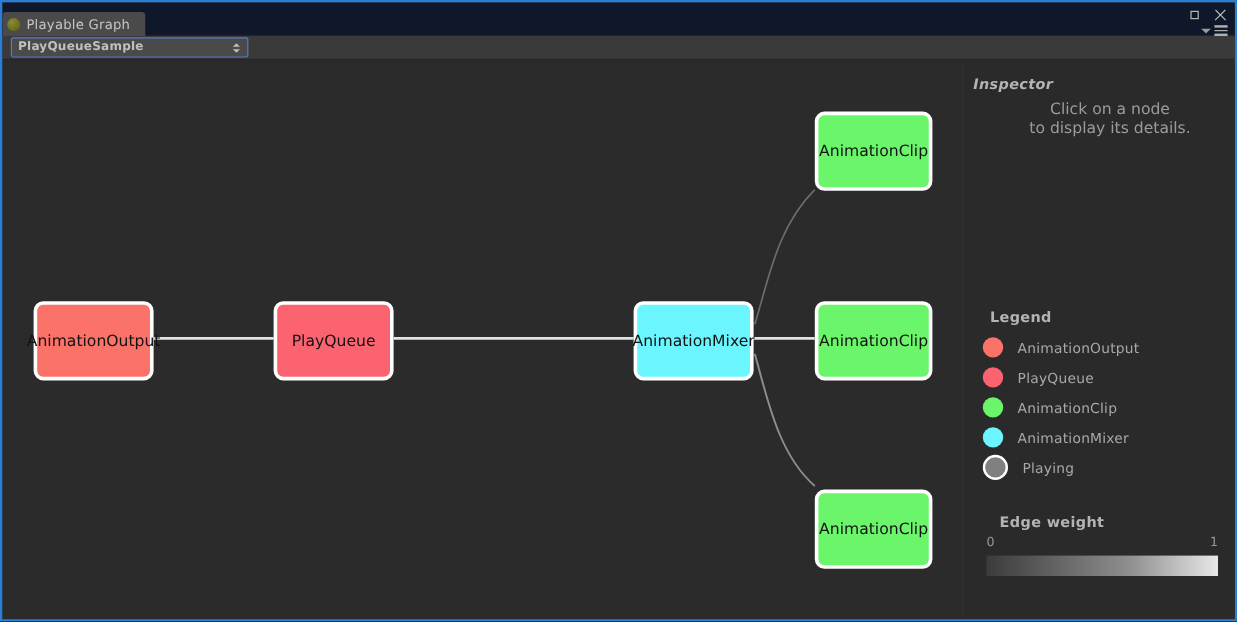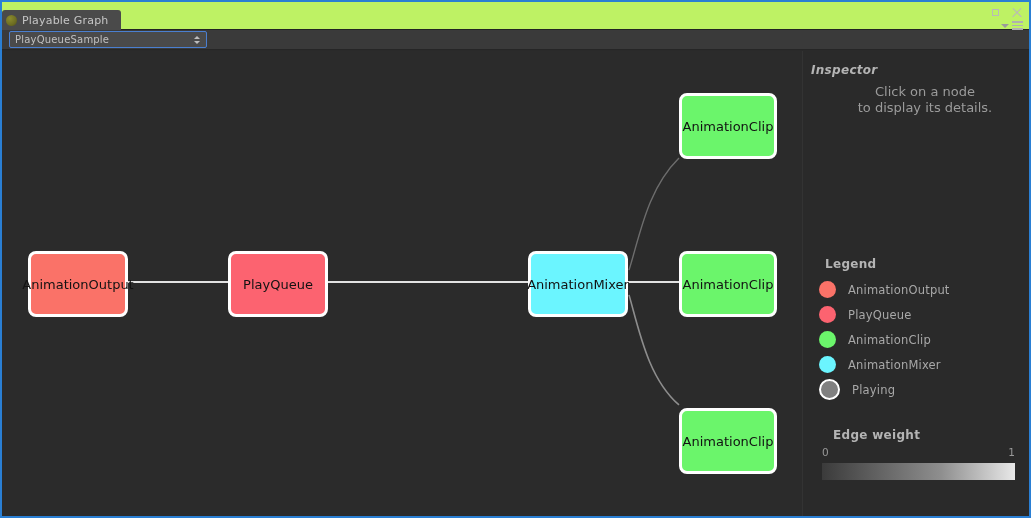--- a/index.html
+++ b/index.html
@@ -21,21 +21,21 @@
     background: #2a2a2a;
     overflow: hidden;
   }
 
   
   .titlebar {
     position: absolute;
     left: 0; top: 0;
     width: 100%;
     height: 28px;
-    background: #bef264;
+    background: #0f172a;
     border-bottom: 1px solid #232323;
     box-sizing: border-box;
     padding-left: 28px;
   }
   .tab {
     position: absolute;
     left: 0; top: 8px;
     height: 20px;
     padding: 0 12px 0 14px;
     background: #4a4a4a;
@@ -133,20 +133,21 @@
     padding: 0 5px;
     cursor: pointer;
   }
   .graph-select .value {
     font-size: 10px;
     color: #c0c0c0;
     letter-spacing: .2px;
     flex: 1;
     white-space: nowrap;
     overflow: hidden;
+    font-weight: bold;
   }
   .graph-select .spin {
     width: 8px;
     display: flex;
     flex-direction: column;
     align-items: center;
     gap: 2px;
   }
   .graph-select .spin .up {
     width: 0; height: 0;

